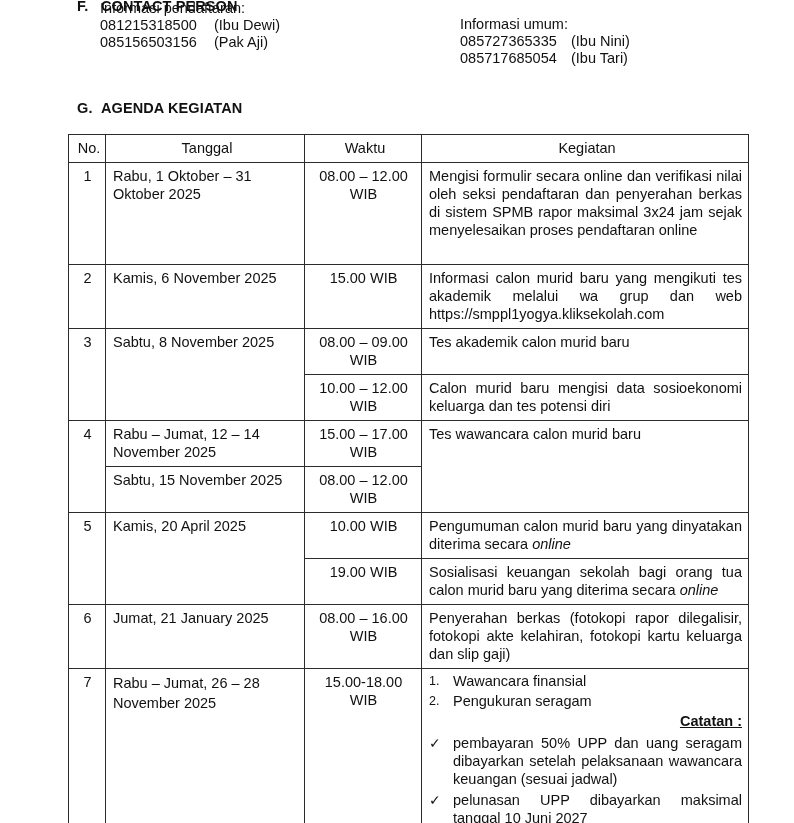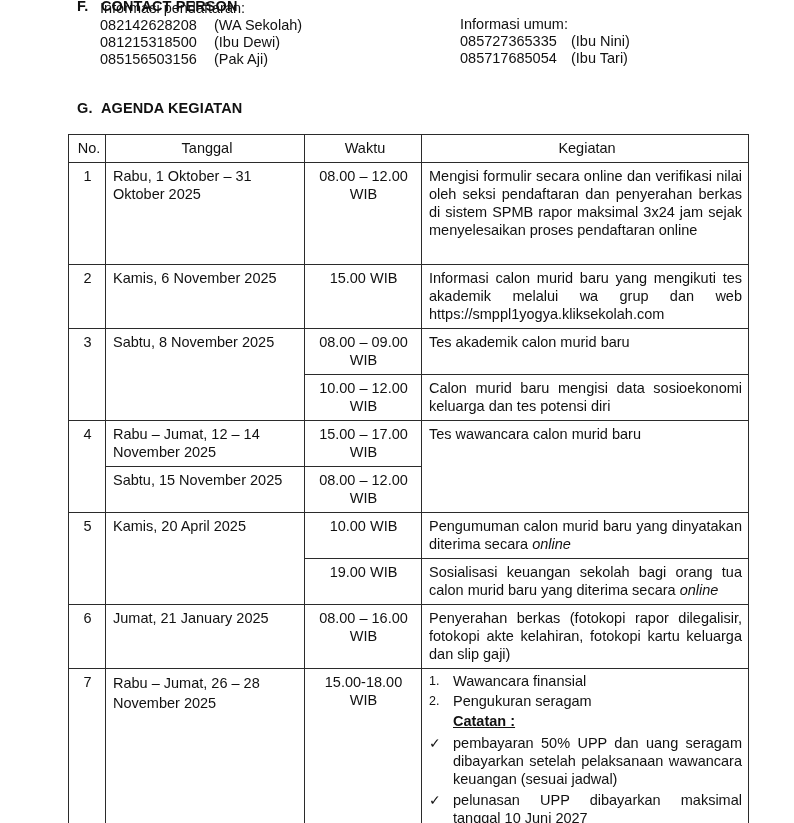--- a/index.html
+++ b/index.html
@@ -21,36 +21,35 @@
   table.agenda td, table.agenda th {
     border: 1.4px solid #2b2b2b; vertical-align: top; padding: 4px 6px 5px 7px;
     font-weight: normal; font-size: 14.5px; line-height: 18px;
   }
   table.agenda th { text-align: center; padding: 4px 0 5px 4px; height: 16px; }
   .c-no { width: 24px; text-align: center; }
   .c-wkt { width: 103px; text-align: center; }
   .justify { text-align: justify; text-align-last: left; }
   .numlist .item { display: flex; height: 20px; align-items: flex-start; }
   .numlist .num { width: 24px; font-size: 12.5px; }
-  .catatan { padding-left: 24px; font-weight: bold; text-decoration: underline; height: 22px; }
+  .catatan { padding-left: 24px; font-weight: bold; text-decoration: underline; height: 22px; text-align: right; }
   .check-item { display: flex; margin-bottom: 3px; }
   .check-item .chk { width: 24px; font-size: 14px; }
   .check-item .txt { flex: 1; text-align: justify; text-align-last: left; }
   em { font-style: italic; }
 </style>
 </head>
 <body>
 
 <div class="sec-title" style="left:77px; top:-2px;">
   <span class="letter">F.</span><span>CONTACT PERSON</span>
 </div>
 
 <div class="contact-col" style="left:100px; top:0;">
   <div class="line">Informasi pendaftaran:</div>
-  <div class="line"><span class="phone">082142628208</span><span>(WA Sekolah)</span></div>
   <div class="line"><span class="phone">081215318500</span><span>(Ibu Dewi)</span></div>
   <div class="line"><span class="phone">085156503156</span><span>(Pak Aji)</span></div>
 </div>
 
 <div class="contact-col" style="left:460px; top:16px;">
   <div class="line">Informasi umum:</div>
   <div class="line"><span class="phone" style="width:111px">085727365335</span><span>(Ibu Nini)</span></div>
   <div class="line"><span class="phone" style="width:111px">085717685054</span><span>(Ibu Tari)</span></div>
 </div>
 

